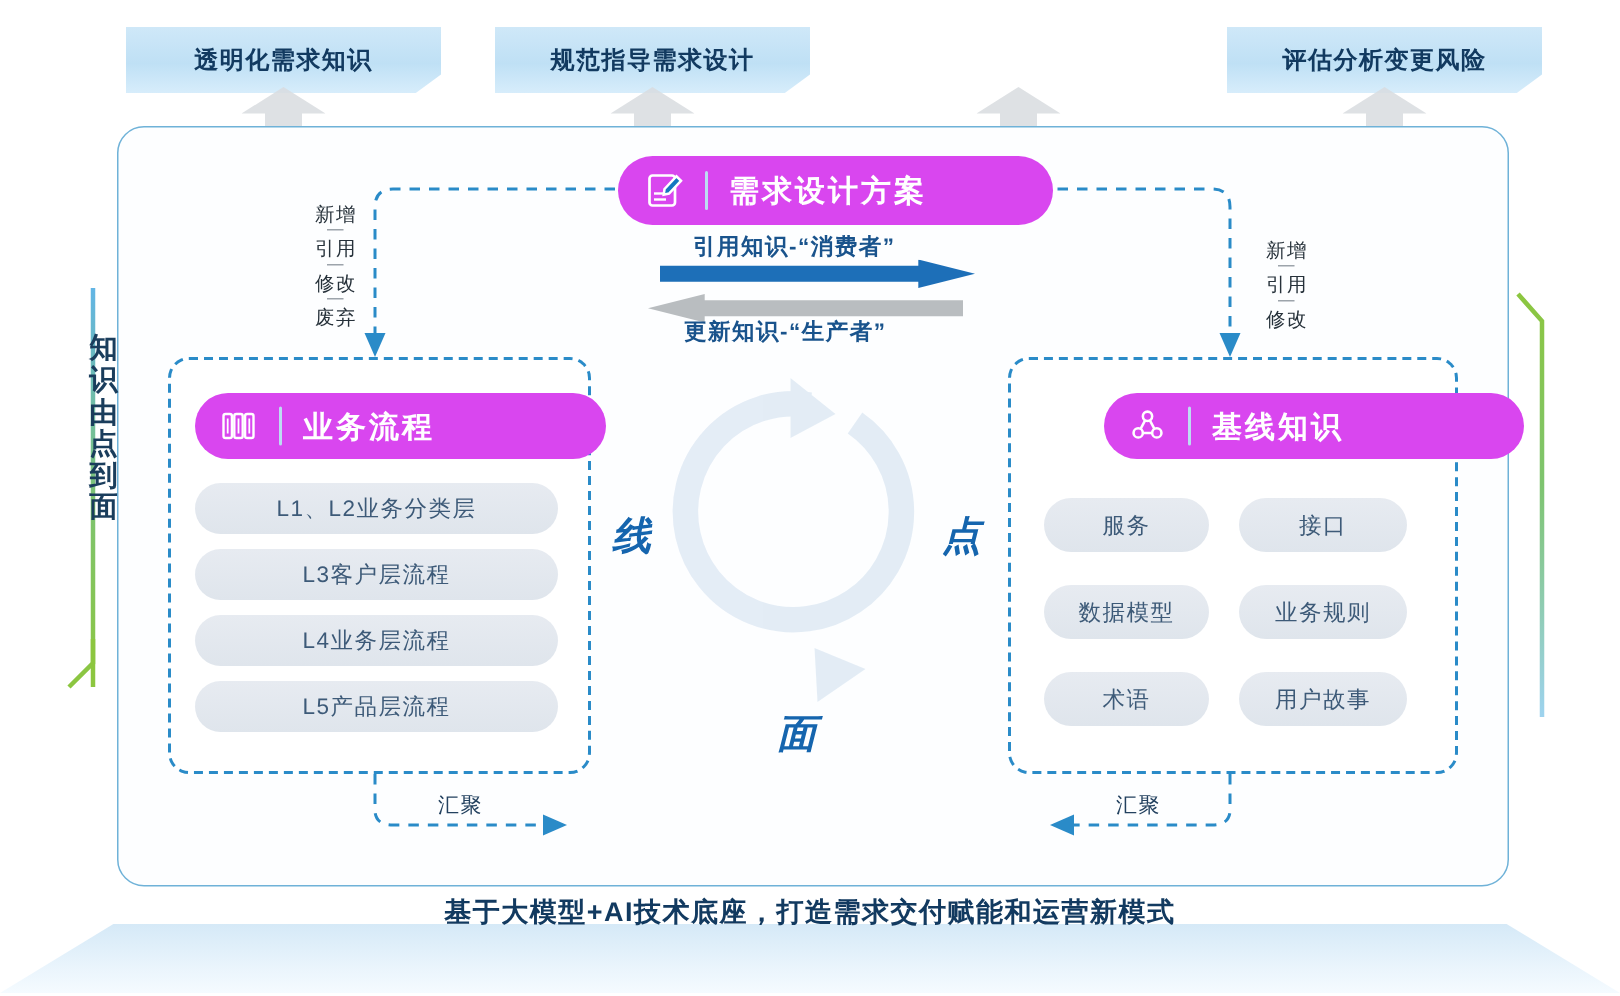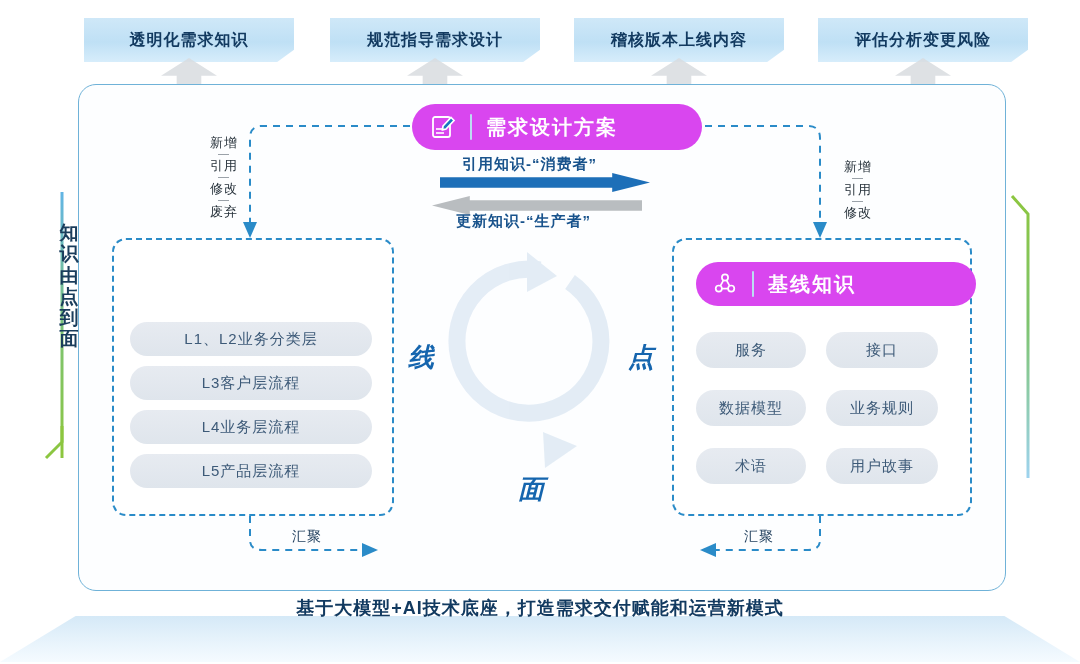--- a/index.html
+++ b/index.html
@@ -111,23 +111,20 @@
 </head>
 <body>
 
 <div class="stage">
 
   <div class="topbox" style="left:84px;width:210px;">
     <span>透明化需求知识</span>
   </div>
   <div class="topbox" style="left:330px;width:210px;align-items:center;">
     <span>规范指导需求设计</span>
-  </div>
-  <div class="topbox" style="left:574px;width:210px;">
-    <span>稽核版本上线内容</span>
   </div>
   <div class="topbox" style="left:818px;width:210px;">
     <span>评估分析变更风险</span>
   </div>
 
   <div class="uparrow" style="left:161px;"></div>
   <div class="uparrow" style="left:407px;"></div>
   <div class="uparrow" style="left:651px;"></div>
   <div class="uparrow" style="left:895px;"></div>
 
@@ -211,37 +208,51 @@
   <div class="minicol" style="left:832px;top:148px;width:52px;">
     <div>新增</div>
     <div class="dash">—</div>
     <div>引用</div>
     <div class="dash">—</div>
     <div>修改</div>
   </div>
 
   <div class="dashbox" style="left:112px;top:238px;width:278px;height:274px;"></div>
 
+  <div class="pill" style="left:130px;top:262px;width:242px;height:44px;padding:0 16px;">
+    <span class="ic">
+      <svg width="26" height="26" viewBox="0 0 26 26">
+        <rect x="3" y="5" width="5.6" height="16" rx="1.4" fill="none" stroke="#fff" stroke-width="1.6"></rect>
+        <rect x="10.2" y="5" width="5.6" height="16" rx="1.4" fill="none" stroke="#fff" stroke-width="1.6"></rect>
+        <rect x="17.4" y="5" width="5.6" height="16" rx="1.4" fill="none" stroke="#fff" stroke-width="1.6"></rect>
+        <line x1="5.8" y1="8" x2="5.8" y2="18" stroke="#fff" stroke-width="1.2"></line>
+        <line x1="13" y1="8" x2="13" y2="18" stroke="#fff" stroke-width="1.2"></line>
+        <line x1="20.2" y1="8" x2="20.2" y2="18" stroke="#fff" stroke-width="1.2"></line>
+      </svg>
+    </span>
+    <span class="divider"></span>
+    <span class="lbl">业务流程</span>
+  </div>
 
   <div class="chip" style="left:130px;top:322px;width:242px;height:34px;">
     <span>L1、L2业务分类层</span>
   </div>
   <div class="chip" style="left:130px;top:366px;width:242px;height:34px;">
     <span>L3客户层流程</span>
   </div>
   <div class="chip" style="left:130px;top:410px;width:242px;height:34px;">
     <span>L4业务层流程</span>
   </div>
   <div class="chip" style="left:130px;top:454px;width:242px;height:34px;">
     <span>L5产品层流程</span>
   </div>
 
   <div class="dashbox" style="left:672px;top:238px;width:296px;height:274px;"></div>
 
-  <div class="pill" style="left:696px;top:262px;width:248px;height:44px;padding:0 16px;text-align:center;">
+  <div class="pill" style="left:736px;top:262px;width:248px;height:44px;padding:0 16px;text-align:center;">
     <span class="ic">
       <svg width="26" height="26" viewBox="0 0 26 26">
         <circle cx="13" cy="6.5" r="3.1" fill="none" stroke="#fff" stroke-width="1.7"></circle>
         <circle cx="6.8" cy="17.6" r="3.1" fill="none" stroke="#fff" stroke-width="1.7"></circle>
         <circle cx="19.2" cy="17.6" r="3.1" fill="none" stroke="#fff" stroke-width="1.7"></circle>
         <path d="M11.4 9.3 L8.4 14.9" stroke="#fff" stroke-width="1.7"></path>
         <path d="M14.6 9.3 L17.6 14.9" stroke="#fff" stroke-width="1.7"></path>
         <path d="M9.9 17.6 L16.1 17.6" stroke="#fff" stroke-width="1.7"></path>
       </svg>
     </span>

